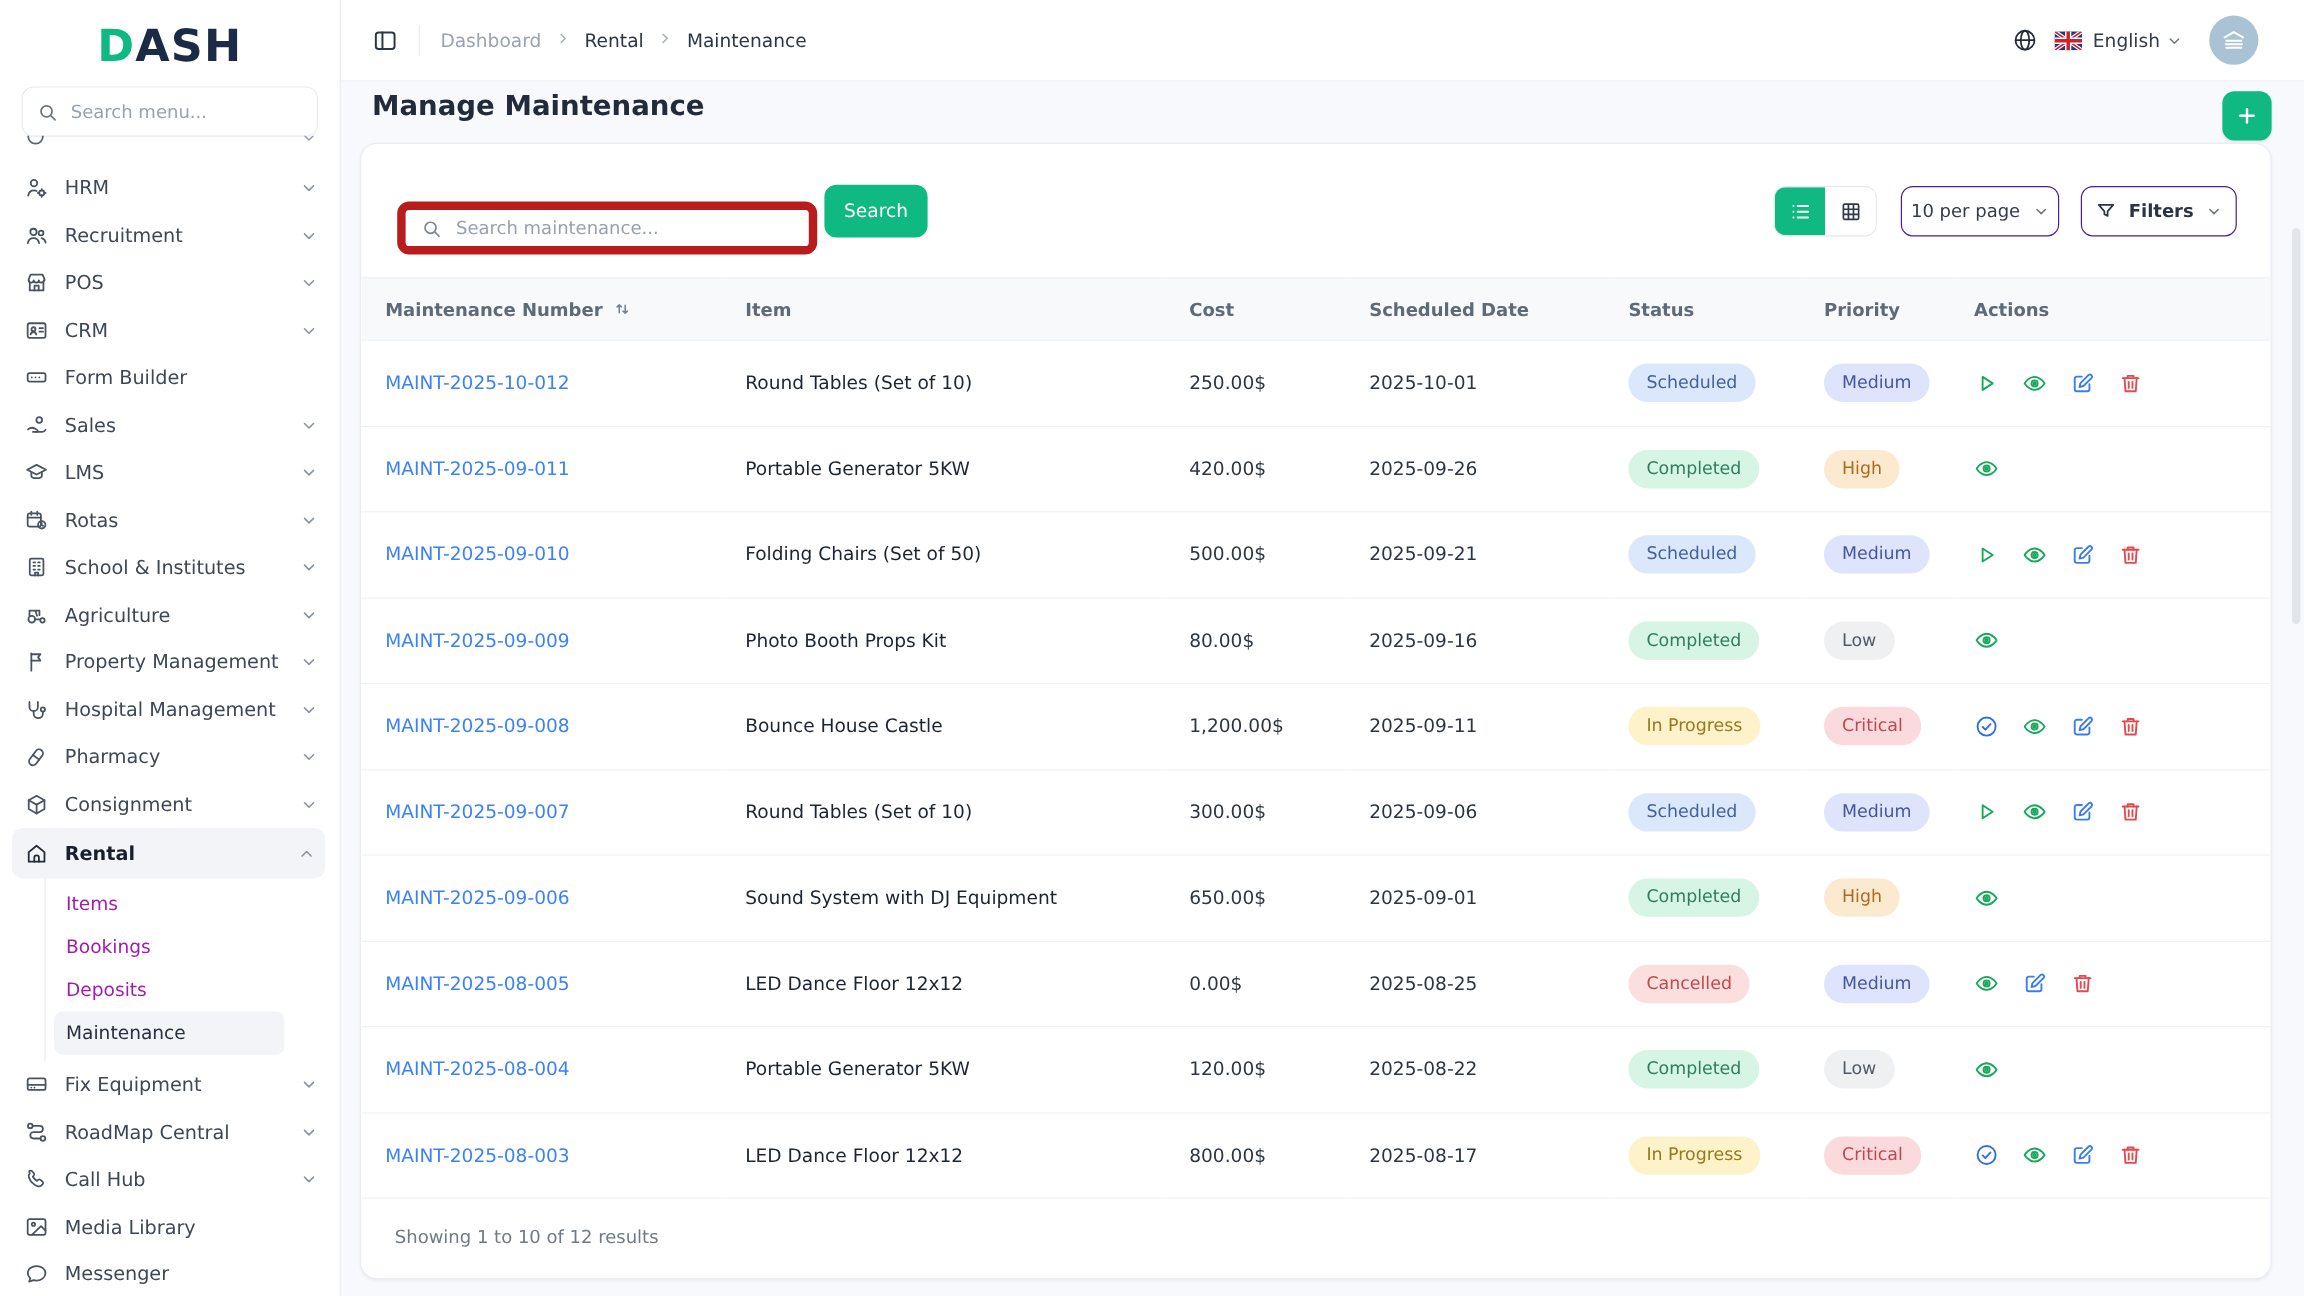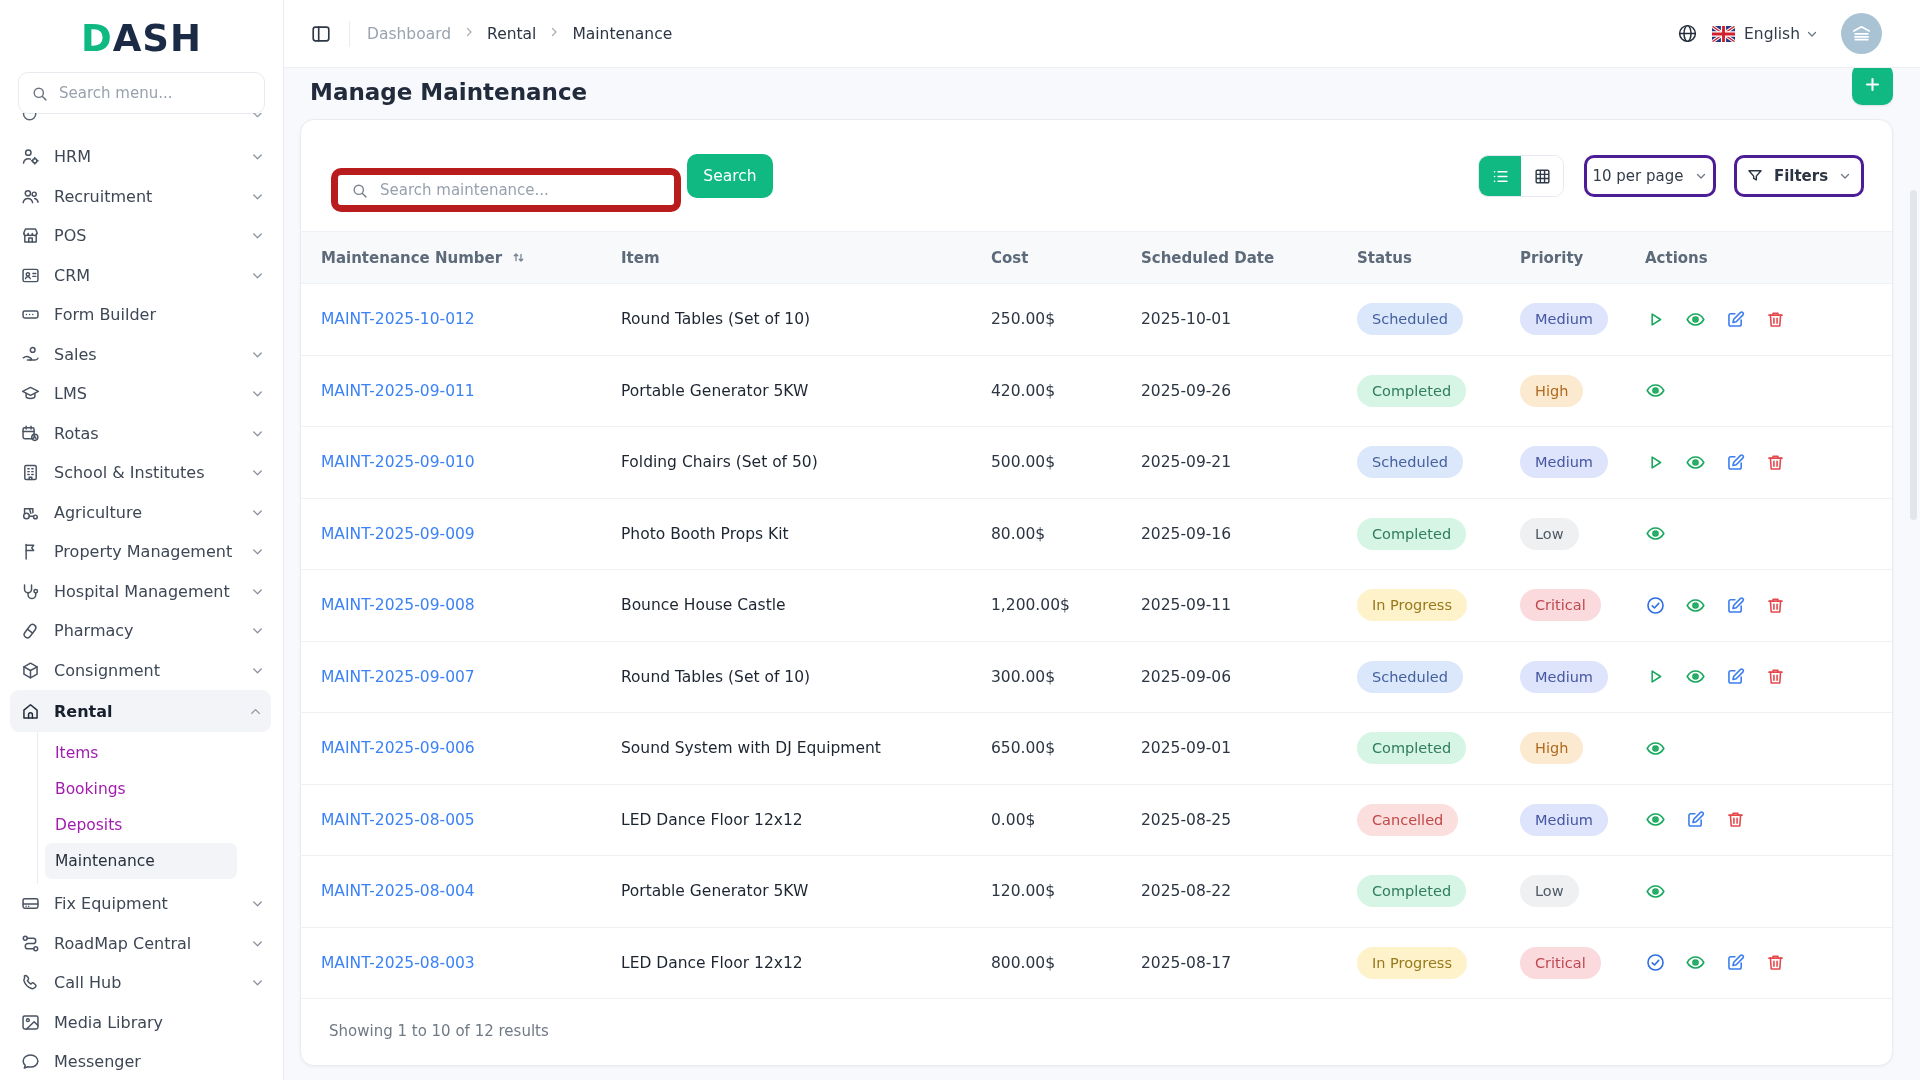--- a/index.html
+++ b/index.html
@@ -48,21 +48,21 @@
   .tb-right{margin-left:auto;display:flex;align-items:center}
   .tb-globe{width:21px;height:21px;color:#222b38;cursor:pointer}
   .tb-flag{width:23px;height:16px;border-radius:2px;overflow:hidden;margin-left:14px;flex:none}
   .tb-lang{font-size:15.5px;color:#333c49;margin-left:9px;cursor:pointer}
   .tb-lang-ch{width:14px;height:14px;color:#6e7885;margin-left:5px;cursor:pointer}
   .avatar{width:41px;height:41px;border-radius:50%;background:#a9c3d4;display:flex;align-items:center;
           justify-content:center;margin-left:22px;cursor:pointer;flex:none}
   .avatar .av-ic{width:23px;height:23px;color:#fff}
 
   
-  .page-head{position:absolute;left:284px;top:54px;right:0;height:51px;display:flex;align-items:flex-end;
+  .page-head{position:absolute;left:284px;top:76px;right:0;height:51px;display:flex;align-items:flex-start;
              padding:0 27px 0 26px;box-sizing:border-box}
   .page-title{font-size:23px;font-weight:700;color:#212b3b}
   .add-btn{margin-left:auto;width:41px;height:41px;border-radius:10px;background:var(--accent);color:#fff;
            display:flex;align-items:center;justify-content:center;cursor:pointer;border:none;
            box-shadow:0 1px 2px rgba(0,0,0,.10)}
   .add-btn .ic20{width:19px;height:19px}
 
   
   .card{position:absolute;left:300px;top:119px;width:1593px;height:947px;background:#fff;
         border:1px solid #e9edf2;border-radius:14px;box-sizing:border-box;
@@ -72,21 +72,21 @@
   .tb-search .ic16{width:17px;height:17px;color:#7b московs8491;color:#7b8491;flex:none}
   .tb-search input{border:0;outline:0;flex:1;min-width:0;font-family:inherit;font-size:15px;color:#374151;background:transparent}
   .tb-search input::placeholder{color:#97a1ad}
   .btn-search{position:absolute;left:386px;top:34px;width:86px;height:44px;background:var(--accent);
               color:#fff;border:none;border-radius:10px;font-family:inherit;font-size:15.5px;cursor:pointer}
   .view-toggle{position:absolute;left:1177px;top:35px;width:86px;height:42px;border:1px solid #e4e8ee;
                border-radius:10px;display:flex;overflow:hidden;box-sizing:border-box}
   .vt-btn{flex:1;display:flex;align-items:center;justify-content:center;color:#2f3948;background:#fff;cursor:pointer}
   .vt-btn.active{background:var(--accent);color:#fff}
   .vt-btn .ic20{width:19px;height:19px}
-  .ctl{position:absolute;top:35px;height:42px;border:3px solid #4c1d95;border-radius:10px;background:#fff;
+  .ctl{position:absolute;top:35px;height:42px;border:1px solid #4c1d95;border-radius:10px;background:#fff;
        display:flex;align-items:center;justify-content:center;gap:10px;box-sizing:border-box;cursor:pointer;
        font-size:15px;color:#333c49}
   .per-page{left:1283px;width:132px}
   .btn-filters{left:1433px;width:130px;font-weight:600;color:#2b3442}
   .ctl .ic14{width:14px;height:14px;color:#6e7885}
   .ctl .ic18{width:18px;height:18px;color:#2b3442}
 
   
   .table-wrap{position:absolute;left:0;right:1px;top:111px}
   table{border-collapse:collapse;table-layout:fixed;width:100%}

